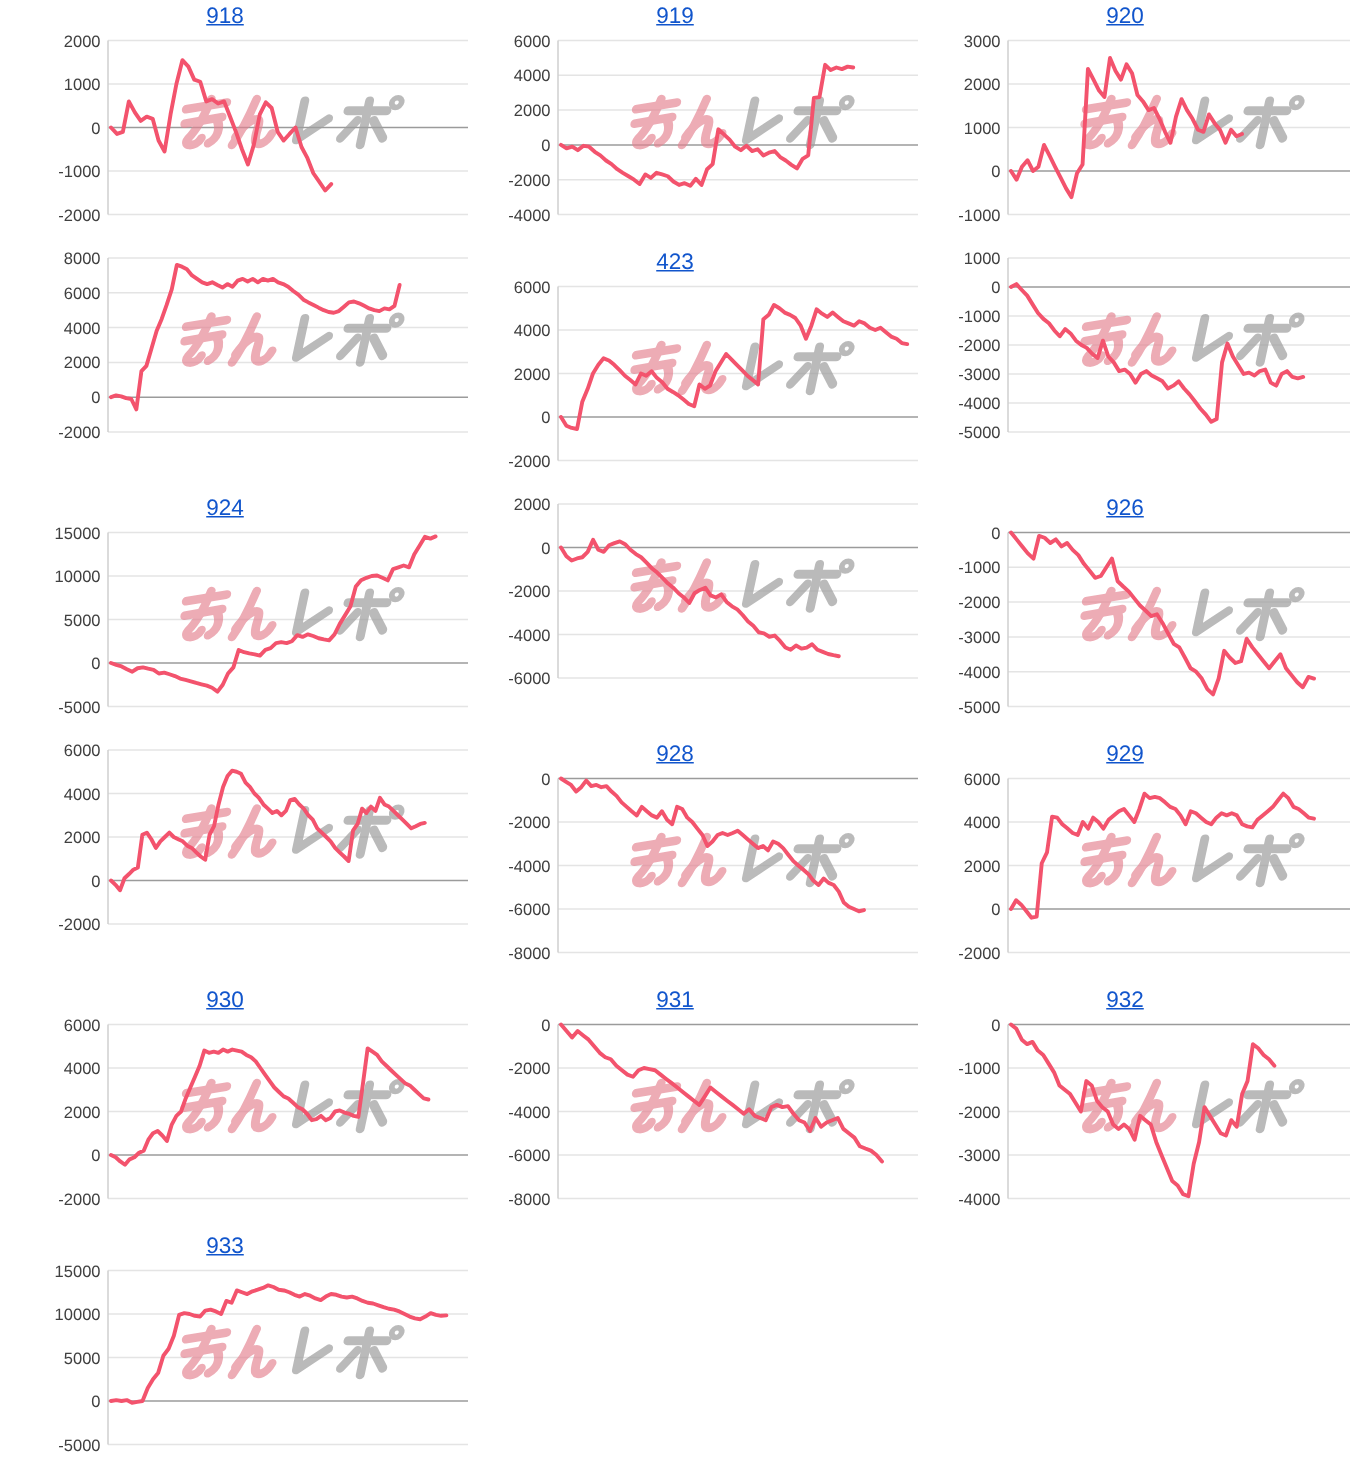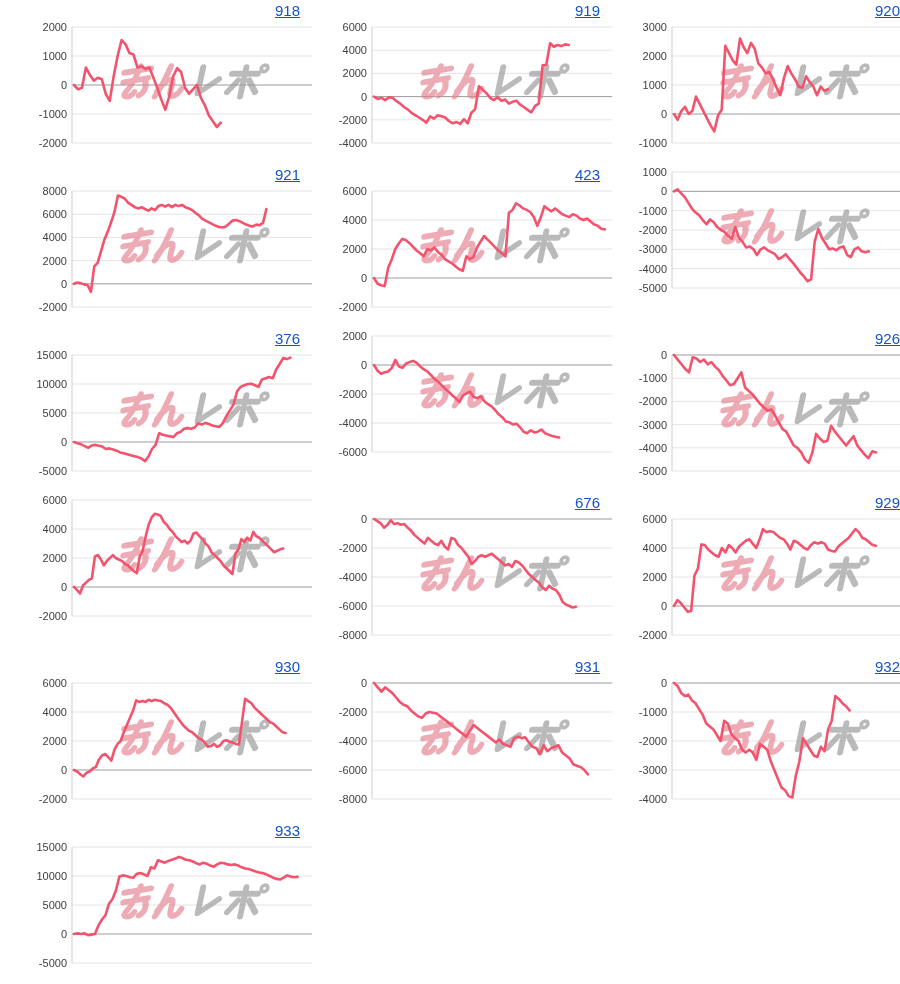--- a/index.html
+++ b/index.html
@@ -7,21 +7,21 @@
     width: 900px; height: 984px; overflow: hidden;
     font-family: "Liberation Sans", sans-serif;
   }
   #grid {
     display: grid;
     grid-template-columns: repeat(3, 300px);
     grid-auto-rows: 164px;
     width: 900px;
   }
   .cell { width: 300px; height: 164px; }
-  .cell-title { text-align: right; height: 16px; padding-top: 3px; line-height: 16px; }
+  .cell-title { text-align: center; height: 16px; padding-top: 3px; line-height: 16px; }
   .title-link {
     font-size: 15px;
     color: var(--link-color, #1155cc);
     text-decoration: underline;
     cursor: pointer;
   }
   .chart-wrap { position: relative; width: 300px; height: 145px; margin-left: 34px; }
   svg { display: block; }
   .tick-label { font-size: 11px; fill: var(--tick-color, #404040); }
   .series-line {
@@ -122,21 +122,20 @@
           <text x="33" y="99" text-anchor="end" class="tick-label">0</text>
           <line x1="38" x2="278" y1="124" y2="124" class="grid-line"></line>
           <text x="33" y="128" text-anchor="end" class="tick-label">-1000</text>
           <line x1="38" x2="38" y1="8" y2="124" class="axis-border"></line>
           <use href="#wm-logo" x="0" y="0" transform="translate(88,44) scale(1.08)"></use>
           <polyline points="40.0,95.0 43.7,100.8 47.3,92.1 51.0,87.8 54.7,95.0 58.3,92.1 62.0,77.6 65.7,84.8 69.3,92.1 73.0,99.3 76.7,106.6 80.3,112.4 84.0,96.5 87.7,90.7 91.3,26.9 95.0,34.1 98.7,41.4 102.3,45.7 106.0,19.6 109.7,28.3 113.3,34.1 117.0,23.9 120.7,29.8 124.3,44.3 128.0,48.6 131.7,54.4 135.3,53.0 139.0,60.2 142.7,68.9 146.3,76.2 150.0,58.8 153.7,47.1 157.3,54.4 161.0,60.2 164.7,67.5 168.3,68.9 172.0,57.3 175.7,63.1 179.3,67.5 183.0,76.2 186.7,67.5 190.3,71.8 194.0,70.3" class="series-line"></polyline>
         </svg>
       </div>
     </div>
     <div class="cell">
-      <div class="cell-title"><a class="title-link" href="#">921</a></div>
       <div class="chart-wrap">
         <svg width="300" height="145">
           <line x1="38" x2="278" y1="8" y2="8" class="grid-line"></line>
           <text x="33" y="12" text-anchor="end" class="tick-label">8000</text>
           <line x1="38" x2="278" y1="31.2" y2="31.2" class="grid-line"></line>
           <text x="33" y="35.2" text-anchor="end" class="tick-label">6000</text>
           <line x1="38" x2="278" y1="54.4" y2="54.4" class="grid-line"></line>
           <text x="33" y="58.4" text-anchor="end" class="tick-label">4000</text>
           <line x1="38" x2="278" y1="77.6" y2="77.6" class="grid-line"></line>
           <text x="33" y="81.6" text-anchor="end" class="tick-label">2000</text>
@@ -187,21 +186,21 @@
           <text x="33" y="108.66666666666667" text-anchor="end" class="tick-label">-4000</text>
           <line x1="38" x2="278" y1="124" y2="124" class="grid-line"></line>
           <text x="33" y="128" text-anchor="end" class="tick-label">-5000</text>
           <line x1="38" x2="38" y1="8" y2="124" class="axis-border"></line>
           <use href="#wm-logo" x="0" y="0" transform="translate(88,44) scale(1.08)"></use>
           <polyline points="40.0,27.3 43.6,25.4 47.2,29.3 50.8,33.1 54.4,38.9 58.0,44.7 61.6,48.6 65.3,51.5 68.9,56.3 72.5,60.2 76.1,55.4 79.7,58.3 83.3,63.1 86.9,66.0 90.5,67.9 94.1,71.8 97.7,74.7 101.3,63.1 104.9,73.7 108.5,77.6 112.1,83.4 115.8,82.4 119.4,85.3 123.0,91.1 126.6,85.3 130.2,83.4 133.8,86.3 137.4,88.2 141.0,90.2 144.6,95.0 148.2,93.1 151.8,90.2 155.4,95.0 159.0,98.9 162.7,103.7 166.3,108.5 169.9,112.4 173.5,117.2 177.1,115.3 180.7,77.6 184.3,65.0 187.9,73.7 191.5,79.5 195.1,85.3 198.7,84.4 202.3,86.3 205.9,83.4 209.5,82.4 213.2,91.1 216.8,93.1 220.4,85.3 224.0,83.4 227.6,87.3 231.2,88.2 234.8,87.3" class="series-line"></polyline>
         </svg>
       </div>
     </div>
     <div class="cell">
-      <div class="cell-title"><a class="title-link" href="#">376</a></div>
+      <div class="cell-title"><a class="title-link" href="#">924</a></div>
       <div class="chart-wrap">
         <svg width="300" height="145">
           <line x1="38" x2="278" y1="8" y2="8" class="grid-line"></line>
           <text x="33" y="12" text-anchor="end" class="tick-label">15000</text>
           <line x1="38" x2="278" y1="37" y2="37" class="grid-line"></line>
           <text x="33" y="41" text-anchor="end" class="tick-label">10000</text>
           <line x1="38" x2="278" y1="66" y2="66" class="grid-line"></line>
           <text x="33" y="70" text-anchor="end" class="tick-label">5000</text>
           <line x1="38" x2="278" y1="95" y2="95" class="zero-line"></line>
           <text x="33" y="99" text-anchor="end" class="tick-label">0</text>
@@ -267,21 +266,21 @@
           <text x="33" y="99" text-anchor="end" class="tick-label">0</text>
           <line x1="38" x2="278" y1="124" y2="124" class="grid-line"></line>
           <text x="33" y="128" text-anchor="end" class="tick-label">-2000</text>
           <line x1="38" x2="38" y1="8" y2="124" class="axis-border"></line>
           <use href="#wm-logo" x="0" y="0" transform="translate(88,44) scale(1.08)"></use>
           <polyline points="40.0,95.0 43.0,97.9 46.0,101.5 49.0,93.5 52.0,90.7 54.9,87.8 57.9,86.3 60.9,64.5 63.9,63.1 66.9,67.5 69.9,73.3 72.9,68.9 75.9,66.0 78.9,63.1 81.8,66.0 84.8,67.5 87.8,68.9 90.8,71.8 93.8,73.3 96.8,76.2 99.8,79.0 102.8,81.2 105.7,64.5 108.7,58.8 111.7,44.3 114.7,32.6 117.7,25.4 120.7,21.8 123.7,22.5 126.7,23.9 129.7,29.8 132.6,32.6 135.6,37.0 138.6,39.9 141.6,44.3 144.6,47.1 147.6,50.0 150.6,48.6 153.6,51.5 156.6,48.6 159.5,41.4 162.5,40.6 165.5,44.3 168.5,47.1 171.5,51.5 174.5,54.4 177.5,60.2 180.5,63.1 183.5,66.0 186.4,68.9 189.4,73.3 192.4,76.2 195.4,79.0 198.4,82.0 201.4,61.6 204.4,57.3 207.4,47.1 210.3,50.0 213.3,45.7 216.3,48.6 219.3,39.9 222.3,44.3 225.3,45.7 228.3,48.6 231.3,51.5 234.3,54.4 237.2,57.3 240.2,60.2 243.2,58.8 246.2,57.3 249.2,56.6" class="series-line"></polyline>
         </svg>
       </div>
     </div>
     <div class="cell">
-      <div class="cell-title"><a class="title-link" href="#">676</a></div>
+      <div class="cell-title"><a class="title-link" href="#">928</a></div>
       <div class="chart-wrap">
         <svg width="300" height="145">
           <line x1="38" x2="278" y1="8" y2="8" class="zero-line"></line>
           <text x="33" y="12" text-anchor="end" class="tick-label">0</text>
           <line x1="38" x2="278" y1="37" y2="37" class="grid-line"></line>
           <text x="33" y="41" text-anchor="end" class="tick-label">-2000</text>
           <line x1="38" x2="278" y1="66" y2="66" class="grid-line"></line>
           <text x="33" y="70" text-anchor="end" class="tick-label">-4000</text>
           <line x1="38" x2="278" y1="95" y2="95" class="grid-line"></line>
           <text x="33" y="99" text-anchor="end" class="tick-label">-6000</text>

